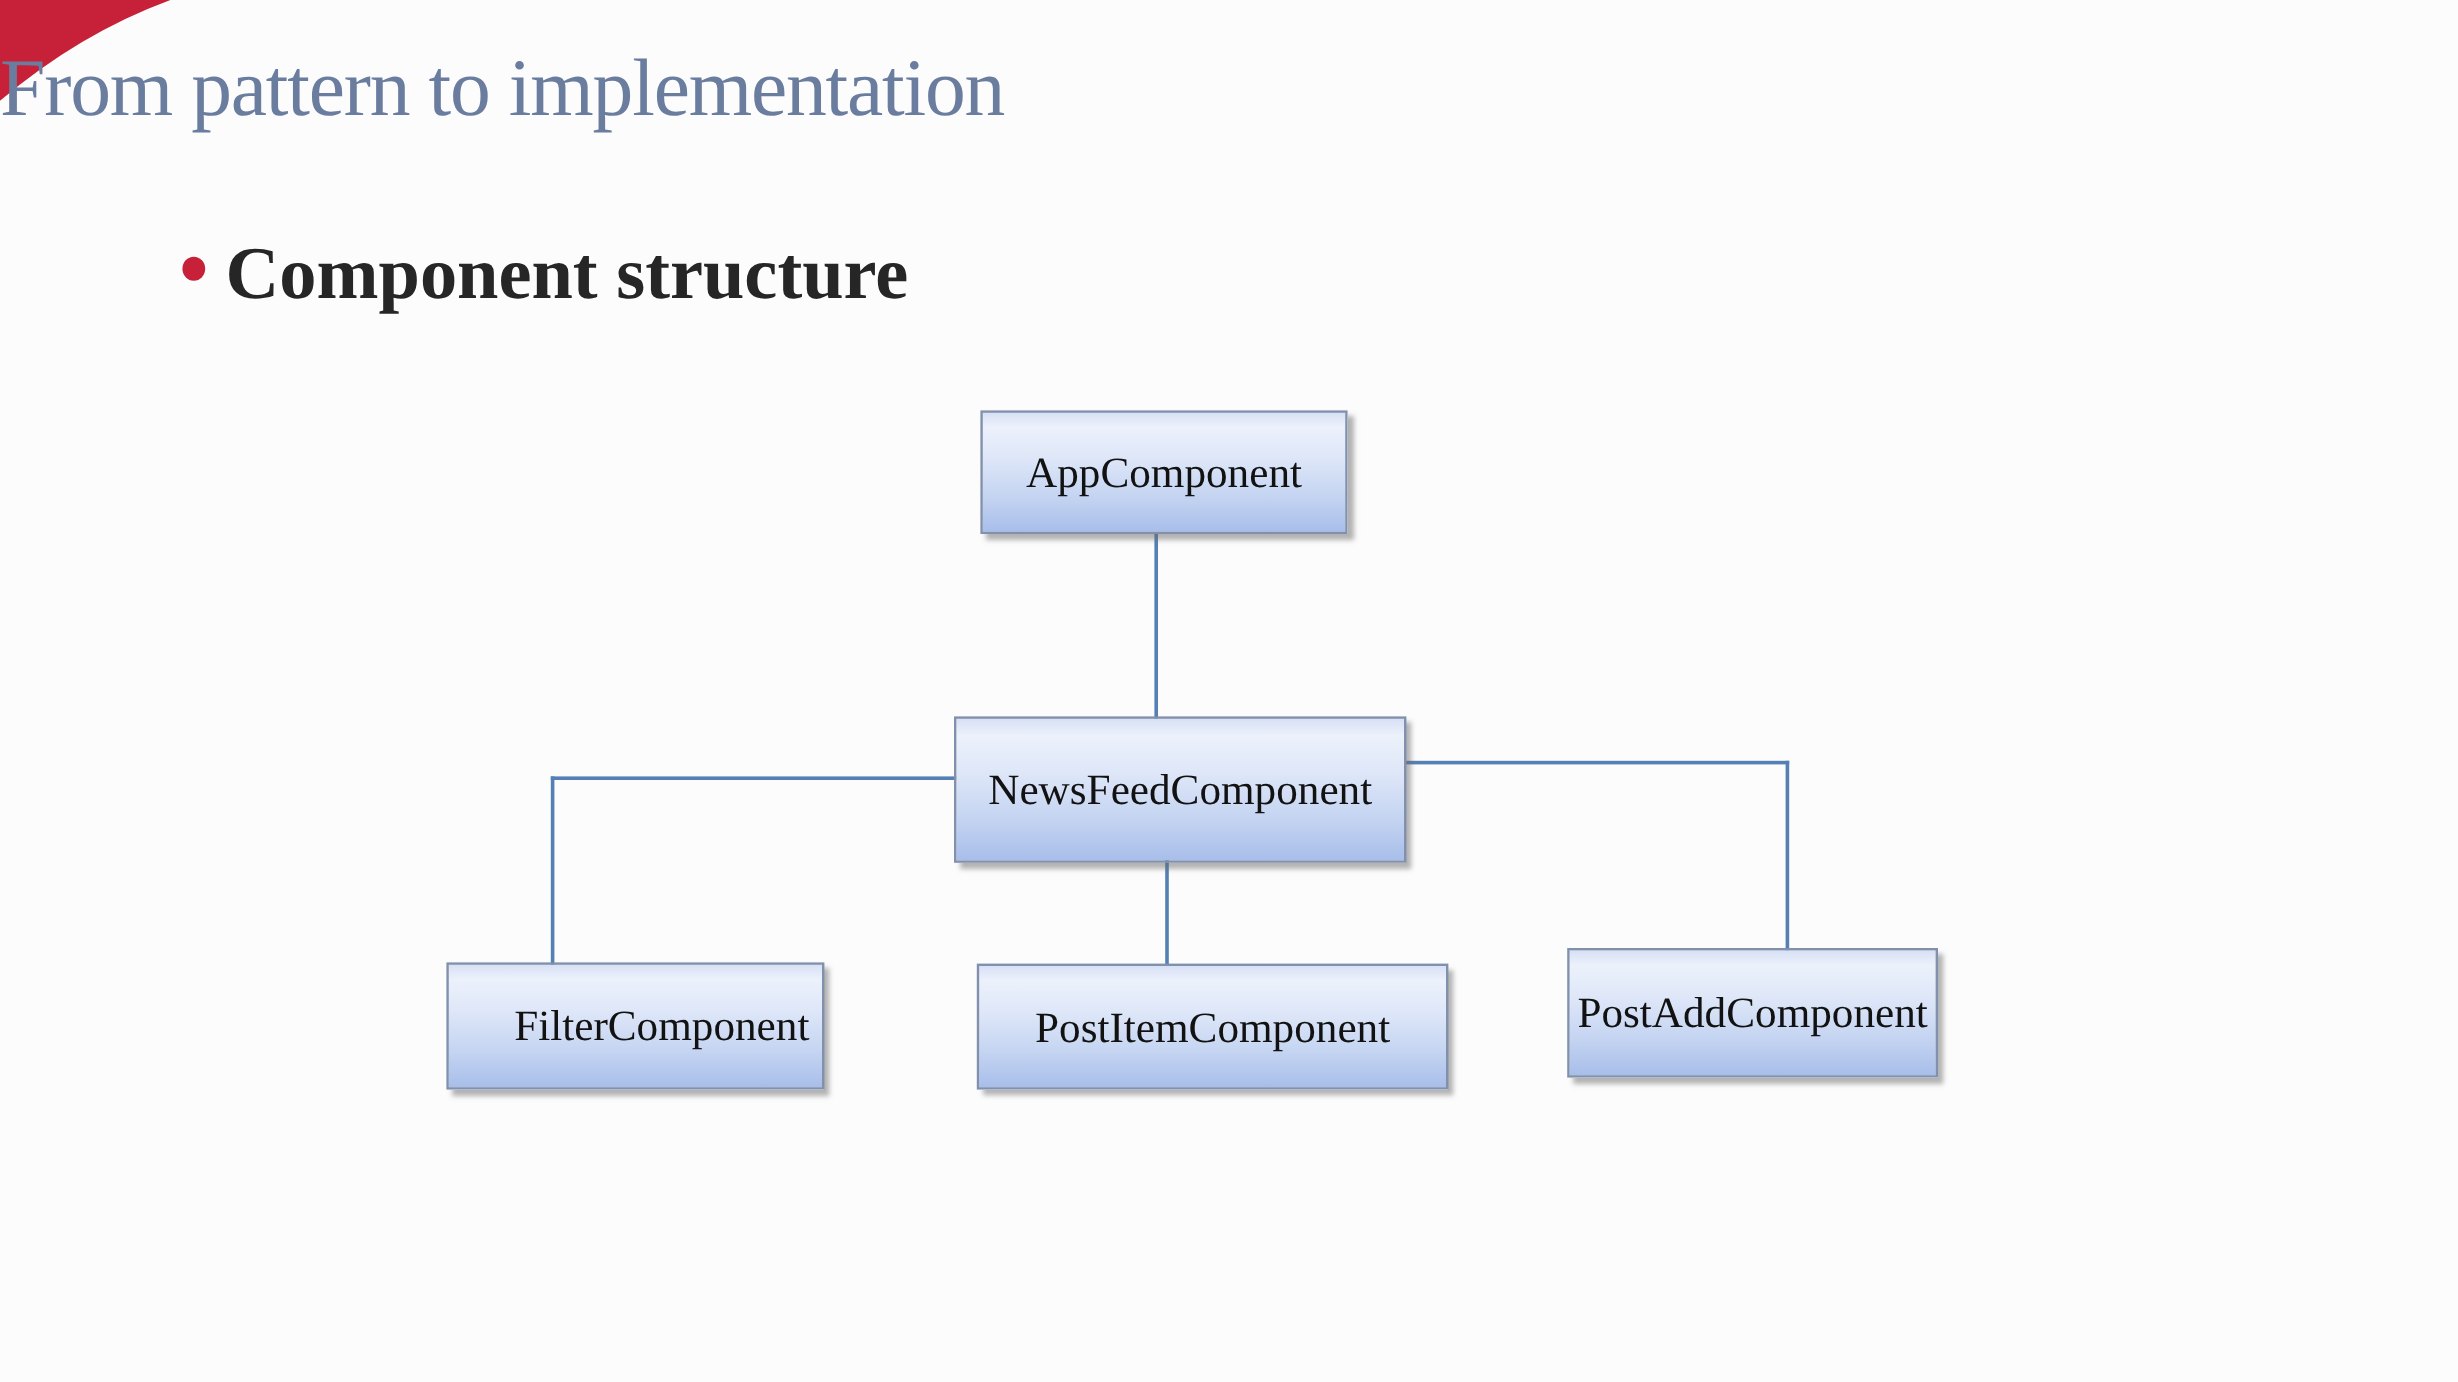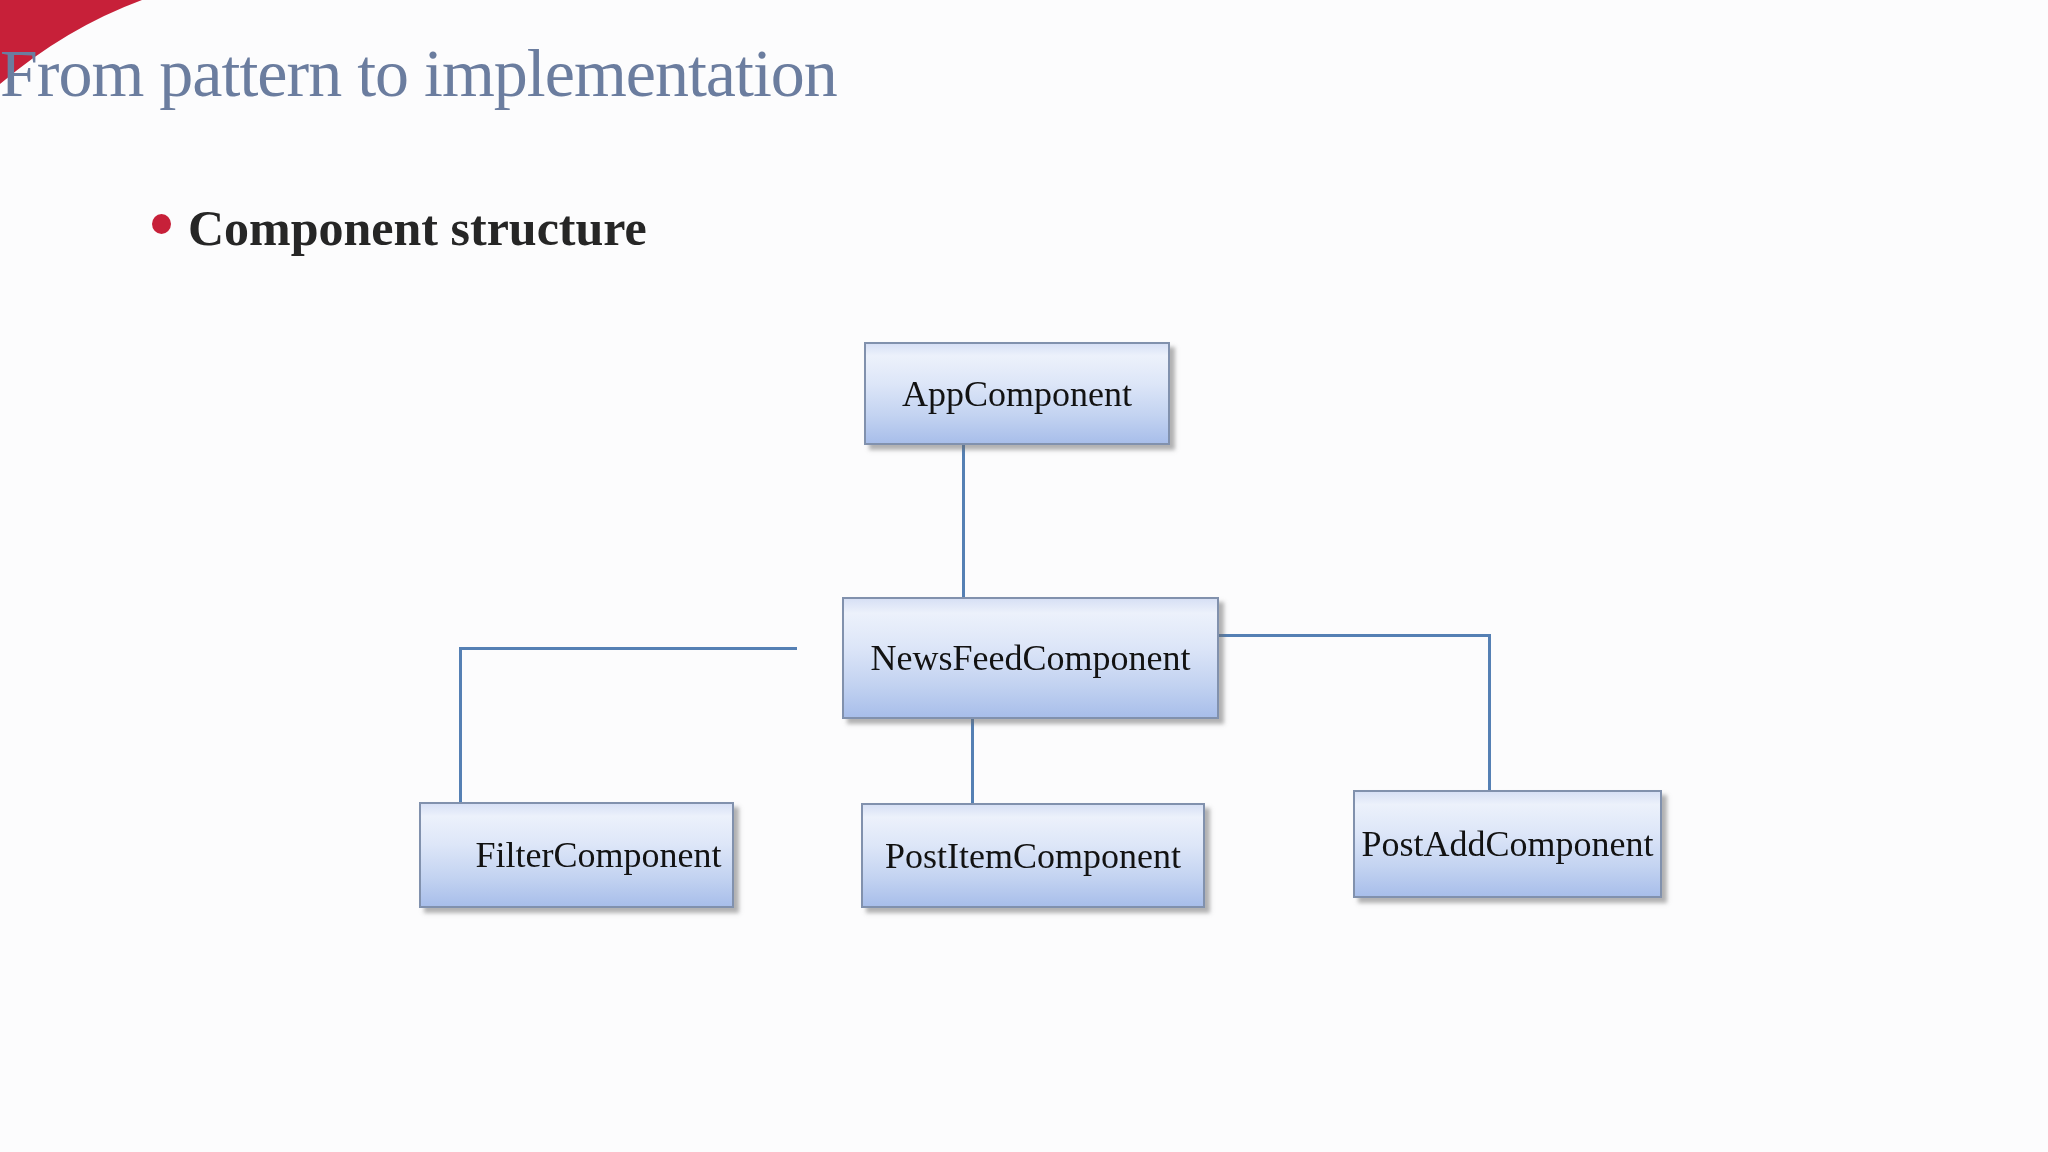--- a/index.html
+++ b/index.html
@@ -42,47 +42,46 @@
   #bullet-dot {
     width: 19px;
     height: 20px;
     border-radius: 50%;
     background: var(--accent-red, #c72039);
     margin-top: 22px;
     margin-right: 17px;
     flex: none;
   }
   #bullet-label {
-    font-size: 50px;
+    font-size: 62px;
     line-height: 72px;
     font-weight: bold;
     color: var(--text-dark, #262626);
   }
   .node {
     position: absolute;
     box-sizing: border-box;
     border: 2px solid var(--node-border, #8191ad);
     background: linear-gradient(180deg,
       #d7e0f5 0%,
       var(--node-fill-top, #ecf1fb) 12%,
       #dde6f8 40%,
       #c3d3f1 72%,
       var(--node-fill-bottom, #a8beea) 100%);
     box-shadow: 5px 5px 4px rgba(105, 105, 105, 0.5);
     display: flex;
     align-items: center;
     justify-content: center;
     font-size: 36px;
     color: #121212;
-    margin-left: 47px;
   }
   #node-app      { left: 817px;  top: 342px; width: 306px; height: 103px; }
   #node-newsfeed { left: 795px;  top: 597px; width: 377px; height: 122px; }
   #node-filter   { left: 372px;  top: 802px; width: 315px; height: 106px; padding-left: 44px; }
-  #node-postitem { left: 814px;  top: 803px; width: 344px; height: 105px; }
+  #node-postitem { left: 814px;  top: 803px; width: 393px; height: 105px; }
   #node-postadd  { left: 1306px; top: 790px; width: 309px; height: 108px; }
   .edge {
     position: absolute;
     background: var(--connector-blue, #5580b4);
   }
   #edge-app-newsfeed-v      { left: 962px;  top: 444px; width: 3px;   height: 155px; }
   #edge-newsfeed-filter-h   { left: 459px;  top: 647px; width: 338px; height: 3px; }
   #edge-newsfeed-filter-v   { left: 459px;  top: 647px; width: 3px;   height: 157px; }
   #edge-newsfeed-postitem-v { left: 971px;  top: 701px; width: 3px;   height: 104px; }
   #edge-newsfeed-postadd-h  { left: 1170px; top: 634px; width: 321px; height: 3px; }

